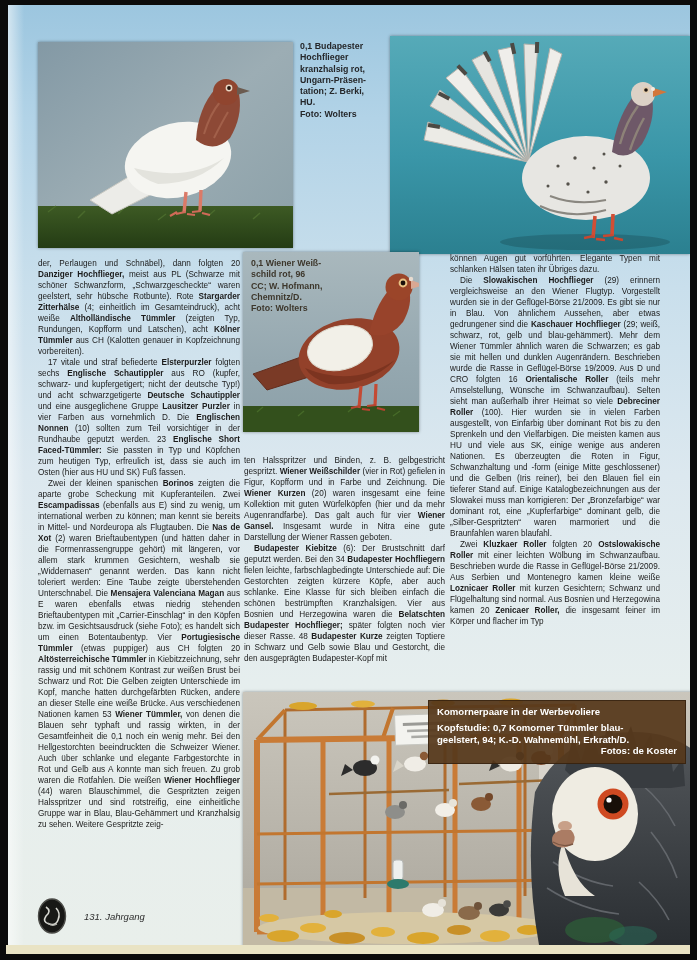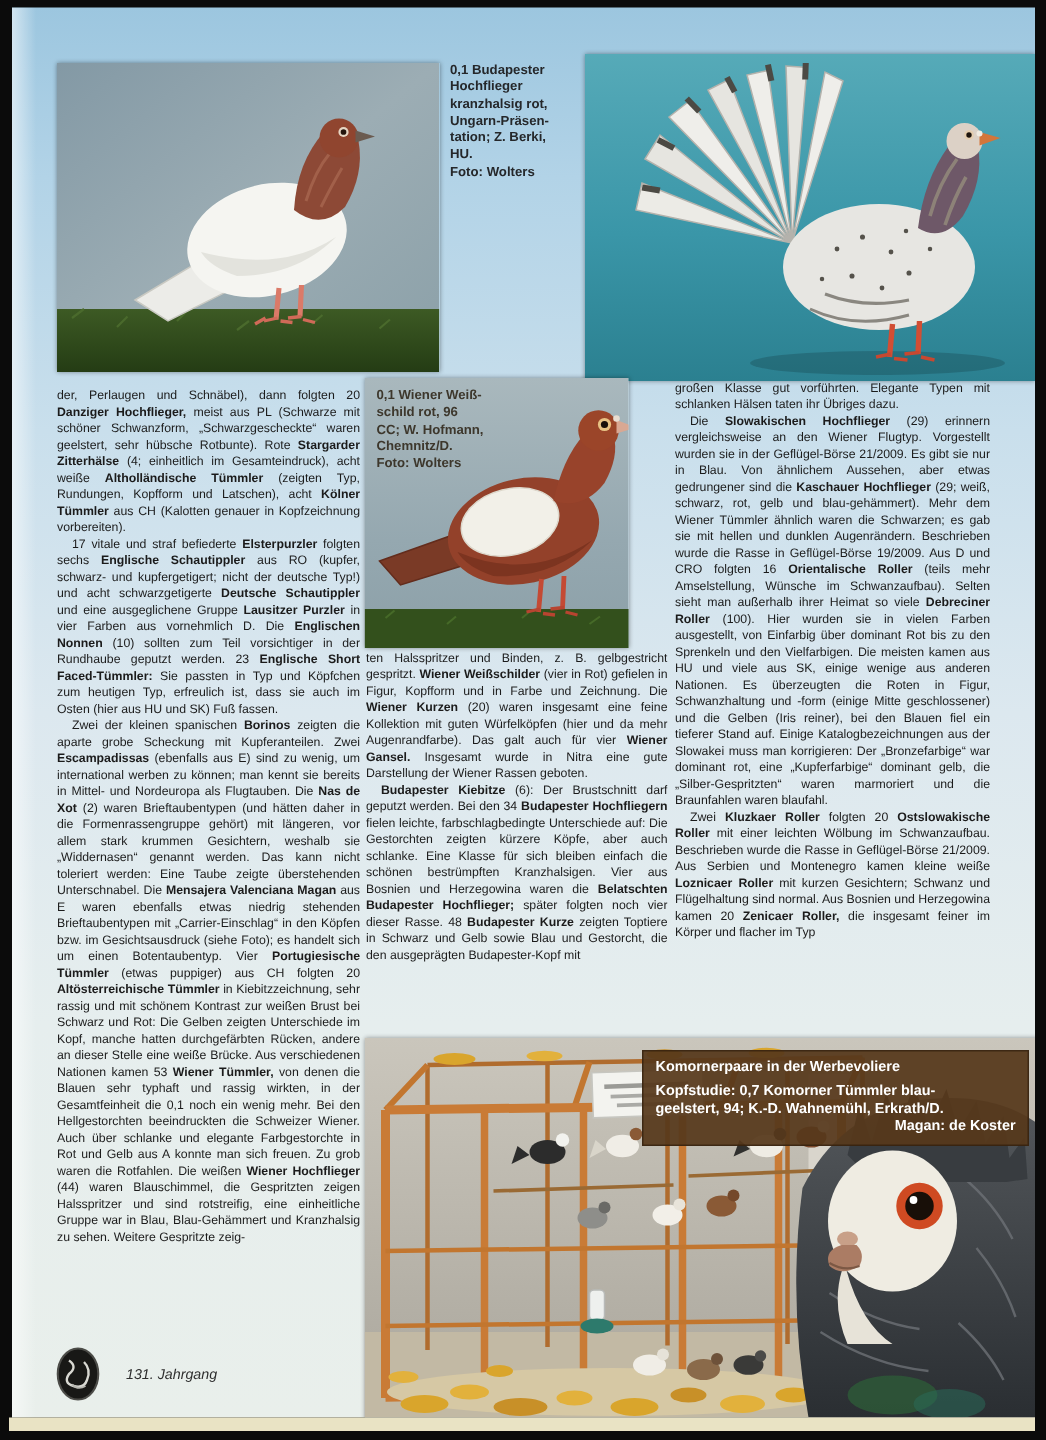--- a/index.html
+++ b/index.html
@@ -33,21 +33,21 @@
   }
   #caption-top-left  { position:absolute; left:292px; top:36px;  width:102px; }
   #caption-top-right { position:absolute; left:264px; top:167px; width:122px; text-align:right; }
   #caption-middle-overlay { position:absolute; left:8px; top:6px; width:112px; color:#3d372c; }
 
   .col {
     position:absolute; font-size:8.2px; line-height:11px; color:#1b1b1b;
     text-align:justify; overflow:hidden;
   }
   #col-left   { left:30px;  top:253px; width:202px; height:640px; }
-  #col-middle { left:236px; top:428px; width:201px; height:257px; }
+  #col-middle { left:236px; top:450px; width:201px; height:257px; }
   #col-right  { left:442px; top:248px; width:210px; height:439px; line-height:11px; }
   .col p.ind { text-indent:10px; }
   .b { font-weight:bold; }
 
   .caption-box {
     position:absolute; top:8px; right:7px; width:258px;
     background:rgba(86,56,27,.93); border:1px solid rgba(40,24,8,.6);
     padding:5px 8px 6px 8px; color:#ffffff; font-weight:bold;
   }
   .caption-box .cb-title { font-size:9.6px; line-height:11px; margin-bottom:5px; }
@@ -203,21 +203,21 @@
   <div class="col" id="col-left">
       <p><span>der, Perlaugen und Schnäbel), dann folgten 20 </span><span class="b">Danziger Hochflieger,</span><span> meist aus PL (Schwarze mit schöner Schwanzform, „Schwarzgescheckte“ waren geelstert, sehr hübsche Rotbunte). Rote </span><span class="b">Stargarder Zitterhälse</span><span> (4; einheitlich im Gesamteindruck), acht weiße </span><span class="b">Altholländische Tümmler</span><span> (zeigten Typ, Rundungen, Kopfform und Latschen), acht </span><span class="b">Kölner Tümmler</span><span> aus CH (Kalotten genauer in Kopfzeichnung vorbereiten).</span></p>
       <p class="ind"><span>17 vitale und straf befiederte </span><span class="b">Elsterpurzler</span><span> folgten sechs </span><span class="b">Englische Schautippler</span><span> aus RO (kupfer, schwarz- und kupfergetigert; nicht der deutsche Typ!) und acht schwarzgetigerte </span><span class="b">Deutsche Schautippler</span><span> und eine ausgeglichene Gruppe </span><span class="b">Lausitzer Purzler</span><span> in vier Farben aus vornehmlich D. Die </span><span class="b">Englischen Nonnen</span><span> (10) sollten zum Teil vorsichtiger in der Rundhaube geputzt werden. 23 </span><span class="b">Englische Short Faced-Tümmler:</span><span> Sie passten in Typ und Köpfchen zum heutigen Typ, erfreulich ist, dass sie auch im Osten (hier aus HU und SK) Fuß fassen.</span></p>
       <p class="ind"><span>Zwei der kleinen spanischen </span><span class="b">Borinos</span><span> zeigten die aparte grobe Scheckung mit Kupferanteilen. Zwei </span><span class="b">Escampadissas</span><span> (ebenfalls aus E) sind zu wenig, um international werben zu können; man kennt sie bereits in Mittel- und Nordeuropa als Flugtauben. Die </span><span class="b">Nas de Xot</span><span> (2) waren Brieftaubentypen (und hätten daher in die Formenrassengruppe gehört) mit längeren, vor allem stark krummen Gesichtern, weshalb sie „Widdernasen“ genannt werden. Das kann nicht toleriert werden: Eine Taube zeigte überstehenden Unterschnabel. Die </span><span class="b">Mensajera Valenciana Magan</span><span> aus E waren ebenfalls etwas niedrig stehenden Brieftaubentypen mit „Carrier-Einschlag“ in den Köpfen bzw. im Gesichtsausdruck (siehe Foto); es handelt sich um einen Botentaubentyp. Vier </span><span class="b">Portugiesische Tümmler</span><span> (etwas puppiger) aus CH folgten 20 </span><span class="b">Altösterreichische Tümmler</span><span> in Kiebitzzeichnung, sehr rassig und mit schönem Kontrast zur weißen Brust bei Schwarz und Rot: Die Gelben zeigten Unterschiede im Kopf, manche hatten durchgefärbten Rücken, andere an dieser Stelle eine weiße Brücke. Aus verschiedenen Nationen kamen 53 </span><span class="b">Wiener Tümmler,</span><span> von denen die Blauen sehr typhaft und rassig wirkten, in der Gesamtfeinheit die 0,1 noch ein wenig mehr. Bei den Hellgestorchten beeindruckten die Schweizer Wiener. Auch über schlanke und elegante Farbgestorchte in Rot und Gelb aus A konnte man sich freuen. Zu grob waren die Rotfahlen. Die weißen </span><span class="b">Wiener Hochflieger</span><span> (44) waren Blauschimmel, die Gespritzten zeigen Halsspritzer und sind rotstreifig, eine einheitliche Gruppe war in Blau, Blau-Gehämmert und Kranzhalsig zu sehen. Weitere Gespritzte zeig-</span></p>
     </div>
   <div class="col" id="col-middle">
       <p><span>ten Halsspritzer und Binden, z. B. gelbgestricht gespritzt. </span><span class="b">Wiener Weißschilder</span><span> (vier in Rot) gefielen in Figur, Kopfform und in Farbe und Zeichnung. Die </span><span class="b">Wiener Kurzen</span><span> (20) waren insgesamt eine feine Kollektion mit guten Würfelköpfen (hier und da mehr Augenrandfarbe). Das galt auch für vier </span><span class="b">Wiener Gansel.</span><span> Insgesamt wurde in Nitra eine gute Darstellung der Wiener Rassen geboten.</span></p>
       <p class="ind"><span class="b">Budapester Kiebitze</span><span> (6): Der Brustschnitt darf geputzt werden. Bei den 34 </span><span class="b">Budapester Hochfliegern</span><span> fielen leichte, farbschlagbedingte Unterschiede auf: Die Gestorchten zeigten kürzere Köpfe, aber auch schlanke. Eine Klasse für sich bleiben einfach die schönen bestrümpften Kranzhalsigen. Vier aus Bosnien und Herzegowina waren die </span><span class="b">Belatschten Budapester Hochflieger;</span><span> später folgten noch vier dieser Rasse. 48 </span><span class="b">Budapester Kurze</span><span> zeigten Toptiere in Schwarz und Gelb sowie Blau und Gestorcht, die den ausgeprägten Budapester-Kopf mit</span></p>
     </div>
   <div class="col" id="col-right">
-      <p><span>großen Klasse gut vorführten. Elegante Typen mit schlanken Hälsen taten ihr Übriges dazu.</span></p>
+      <p><span>können Augen gut vorführten. Elegante Typen mit schlanken Hälsen taten ihr Übriges dazu.</span></p>
       <p class="ind"><span>Die </span><span class="b">Slowakischen Hochflieger</span><span> (29) erinnern vergleichsweise an den Wiener Flugtyp. Vorgestellt wurden sie in der Geflügel-Börse 21/2009. Es gibt sie nur in Blau. Von ähnlichem Aussehen, aber etwas gedrungener sind die </span><span class="b">Kaschauer Hochflieger</span><span> (29; weiß, schwarz, rot, gelb und blau-gehämmert). Mehr dem Wiener Tümmler ähnlich waren die Schwarzen; es gab sie mit hellen und dunklen Augenrändern. Beschrieben wurde die Rasse in Geflügel-Börse 19/2009. Aus D und CRO folgten 16 </span><span class="b">Orientalische Roller</span><span> (teils mehr Amselstellung, Wünsche im Schwanzaufbau). Selten sieht man außerhalb ihrer Heimat so viele </span><span class="b">Debreciner Roller</span><span> (100). Hier wurden sie in vielen Farben ausgestellt, von Einfarbig über dominant Rot bis zu den Sprenkeln und den Vielfarbigen. Die meisten kamen aus HU und viele aus SK, einige wenige aus anderen Nationen. Es überzeugten die Roten in Figur, Schwanzhaltung und -form (einige Mitte geschlossener) und die Gelben (Iris reiner), bei den Blauen fiel ein tieferer Stand auf. Einige Katalogbezeichnungen aus der Slowakei muss man korrigieren: Der „Bronzefarbige“ war dominant rot, eine „Kupferfarbige“ dominant gelb, die „Silber-Gespritzten“ waren marmoriert und die Braunfahlen waren blaufahl.</span></p>
       <p class="ind"><span>Zwei </span><span class="b">Kluzkaer Roller</span><span> folgten 20 </span><span class="b">Ostslowakische Roller</span><span> mit einer leichten Wölbung im Schwanzaufbau. Beschrieben wurde die Rasse in Geflügel-Börse 21/2009. Aus Serbien und Montenegro kamen kleine weiße </span><span class="b">Loznicaer Roller</span><span> mit kurzen Gesichtern; Schwanz und Flügelhaltung sind normal. Aus Bosnien und Herzegowina kamen 20 </span><span class="b">Zenicaer Roller,</span><span> die insgesamt feiner im Körper und flacher im Typ</span></p>
     </div>
 
   <div class="photo" id="photo-bottom">
     <svg width="450" height="253" viewBox="0 0 450 253">
       <defs>
         <linearGradient id="gw" x1="0" y1="0" x2="0" y2="1">
           <stop offset="0" stop-color="#cac6bc"></stop>
             <stop offset="1" stop-color="#aaa69c"></stop>
@@ -329,21 +329,21 @@
       <path d="M310 150 q10 6 20 2" stroke="#7c5844" stroke-width="1.4" fill="none"></path>
 
       <ellipse cx="352" cy="238" rx="30" ry="13" fill="#2e5e38" opacity=".75"></ellipse>
       <ellipse cx="390" cy="244" rx="24" ry="10" fill="#2a6a58" opacity=".55"></ellipse>
     </svg>
 
     <div class="caption-box">
       <div class="cb-title">Komornerpaare in der Werbevoliere</div>
       <div class="cb-body">Kopfstudie: 0,7 Komorner Tümmler blau-
 geelstert, 94; K.-D. Wahnemühl, Erkrath/D.</div>
-      <div class="cb-credit">Magan: de Koster</div>
+      <div class="cb-credit">Fotos: de Koster</div>
     </div>
   </div>
 
   <div class="footer">
     <svg width="32" height="38" viewBox="0 0 32 38">
       <ellipse cx="16" cy="19" rx="13.5" ry="17" fill="#181816"></ellipse>
       <ellipse cx="16" cy="19" rx="13.5" ry="17" fill="none" stroke="#4c4c48" stroke-width="1.4"></ellipse>
       <path d="M10 10 q6 4 0 9 q-4 6 3 8 q7 2 9 -4 q3 -7 -2 -12" stroke="#d8d8d2" stroke-width="1.6" fill="none"></path>
       <path d="M12 26 q4 4 9 1" stroke="#b8b8b2" stroke-width="1.2" fill="none"></path>
     </svg>

